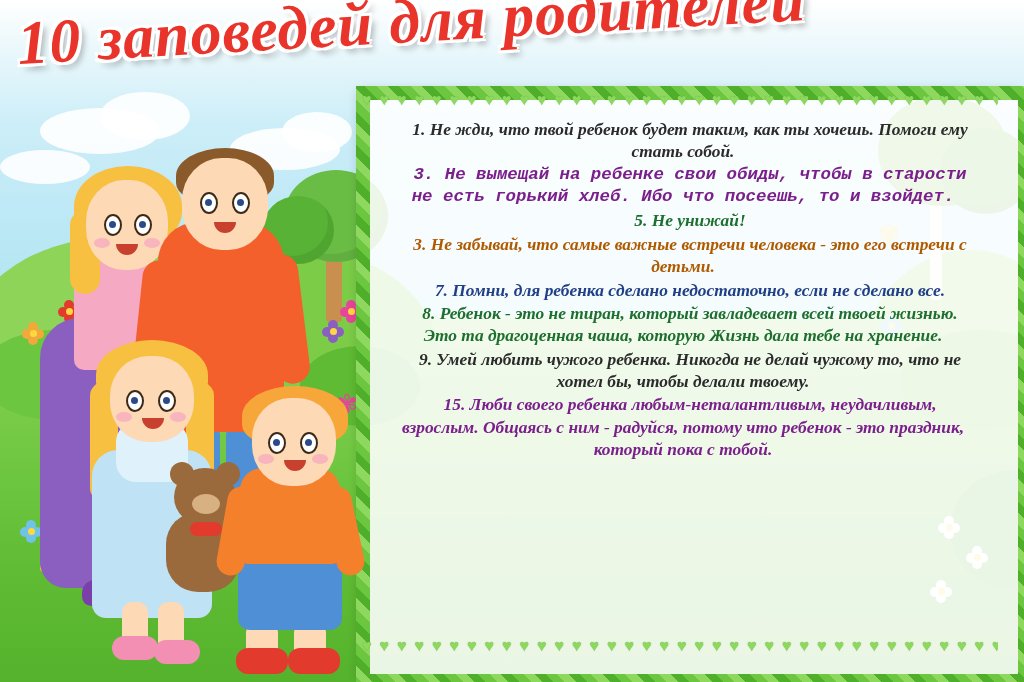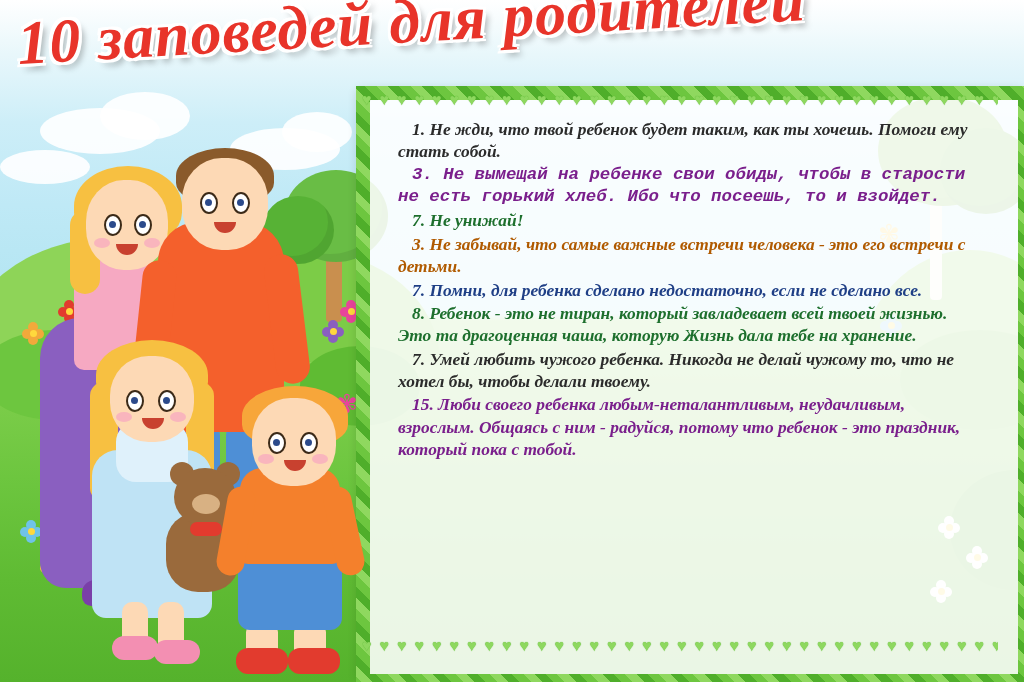--- a/index.html
+++ b/index.html
@@ -147,21 +147,21 @@
     overflow: hidden;
   }
   .cmd {
     margin: 0 0 1px 0;
     font-family: "Liberation Serif", serif;
     font-style: italic;
     font-weight: bold;
     font-size: 17.4px;
     line-height: 1.285;
     color: #3a2a12;
-    text-align: left;
+    text-align: center;
     text-indent: 14px;
   }
   .cmd.c1 { color: #2b2b2b; }
   .cmd.c2 { color: #1f3f86; }
   .cmd.c3 { color: #7a1f8c; font-family: Liberation Mono, monospace; }
   .cmd.c4 { color: #9b2222; }
   .cmd.c5 { color: #1d6f2d; }
   .cmd.c6 { color: #b05a00; }
   .cmd.c7 { color: #1f3f86; }
   .cmd.c8 { color: #1d6f2d; }
@@ -350,25 +350,25 @@
 
   <div id="panel"></div>
   <div id="panel-frame"></div>
 
   <div class="heart-strip" style="left:362px; top:92px;  width:636px; height:18px;">♥ ♥ ♥ ♥ ♥ ♥ ♥ ♥ ♥ ♥ ♥ ♥ ♥ ♥ ♥ ♥ ♥ ♥ ♥ ♥ ♥ ♥ ♥ ♥ ♥ ♥ ♥ ♥ ♥ ♥ ♥ ♥ ♥ ♥ ♥ ♥ ♥ ♥ ♥ ♥ ♥ ♥ ♥ ♥ ♥ ♥ ♥ ♥ ♥ ♥ ♥ ♥ ♥ ♥ ♥ ♥ ♥ ♥</div>
   <div class="heart-strip" style="left:362px; top:638px; width:636px; height:18px;">♥ ♥ ♥ ♥ ♥ ♥ ♥ ♥ ♥ ♥ ♥ ♥ ♥ ♥ ♥ ♥ ♥ ♥ ♥ ♥ ♥ ♥ ♥ ♥ ♥ ♥ ♥ ♥ ♥ ♥ ♥ ♥ ♥ ♥ ♥ ♥ ♥ ♥ ♥ ♥ ♥ ♥ ♥ ♥ ♥ ♥ ♥ ♥ ♥ ♥ ♥ ♥ ♥ ♥ ♥ ♥ ♥ ♥</div>
 
   <div id="panel-inner">
     <p class="cmd c1">1. Не жди, что твой ребенок будет таким, как ты хочешь. Помоги ему стать собой.</p>
     <p class="cmd c3">3. Не вымещай на ребенке свои обиды, чтобы в старости не есть горький хлеб. Ибо что посеешь, то и взойдет.</p>
-    <p class="cmd c5">7. Не унижай!</p>
+    <p class="cmd c5">5. Не унижай!</p>
     <p class="cmd c6">3. Не забывай, что самые важные встречи человека - это его встречи с детьми.</p>
     <p class="cmd c7">7. Помни, для ребенка сделано недостаточно, если не сделано все.</p>
     <p class="cmd c8">8. Ребенок - это не тиран, который завладевает всей твоей жизнью. Это та драгоценная чаша, которую Жизнь дала тебе на хранение.</p>
-    <p class="cmd c9">7. Умей любить чужого ребенка. Никогда не делай чужому то, что не хотел бы, чтобы делали твоему.</p>
+    <p class="cmd c9">9. Умей любить чужого ребенка. Никогда не делай чужому то, что не хотел бы, чтобы делали твоему.</p>
     <p class="cmd c10">15. Люби своего ребенка любым-неталантливым, неудачливым, взрослым. Общаясь с ним - радуйся, потому что ребенок - это праздник, который пока с тобой.</p>
   </div>
 
   <div id="family">
 
     <div>
       <div class="fig mom-skirt"></div>
       <div class="fig mom-body"></div>
       <div class="fig mom-hair"></div>
       <div class="fig mom-hair2"></div>

